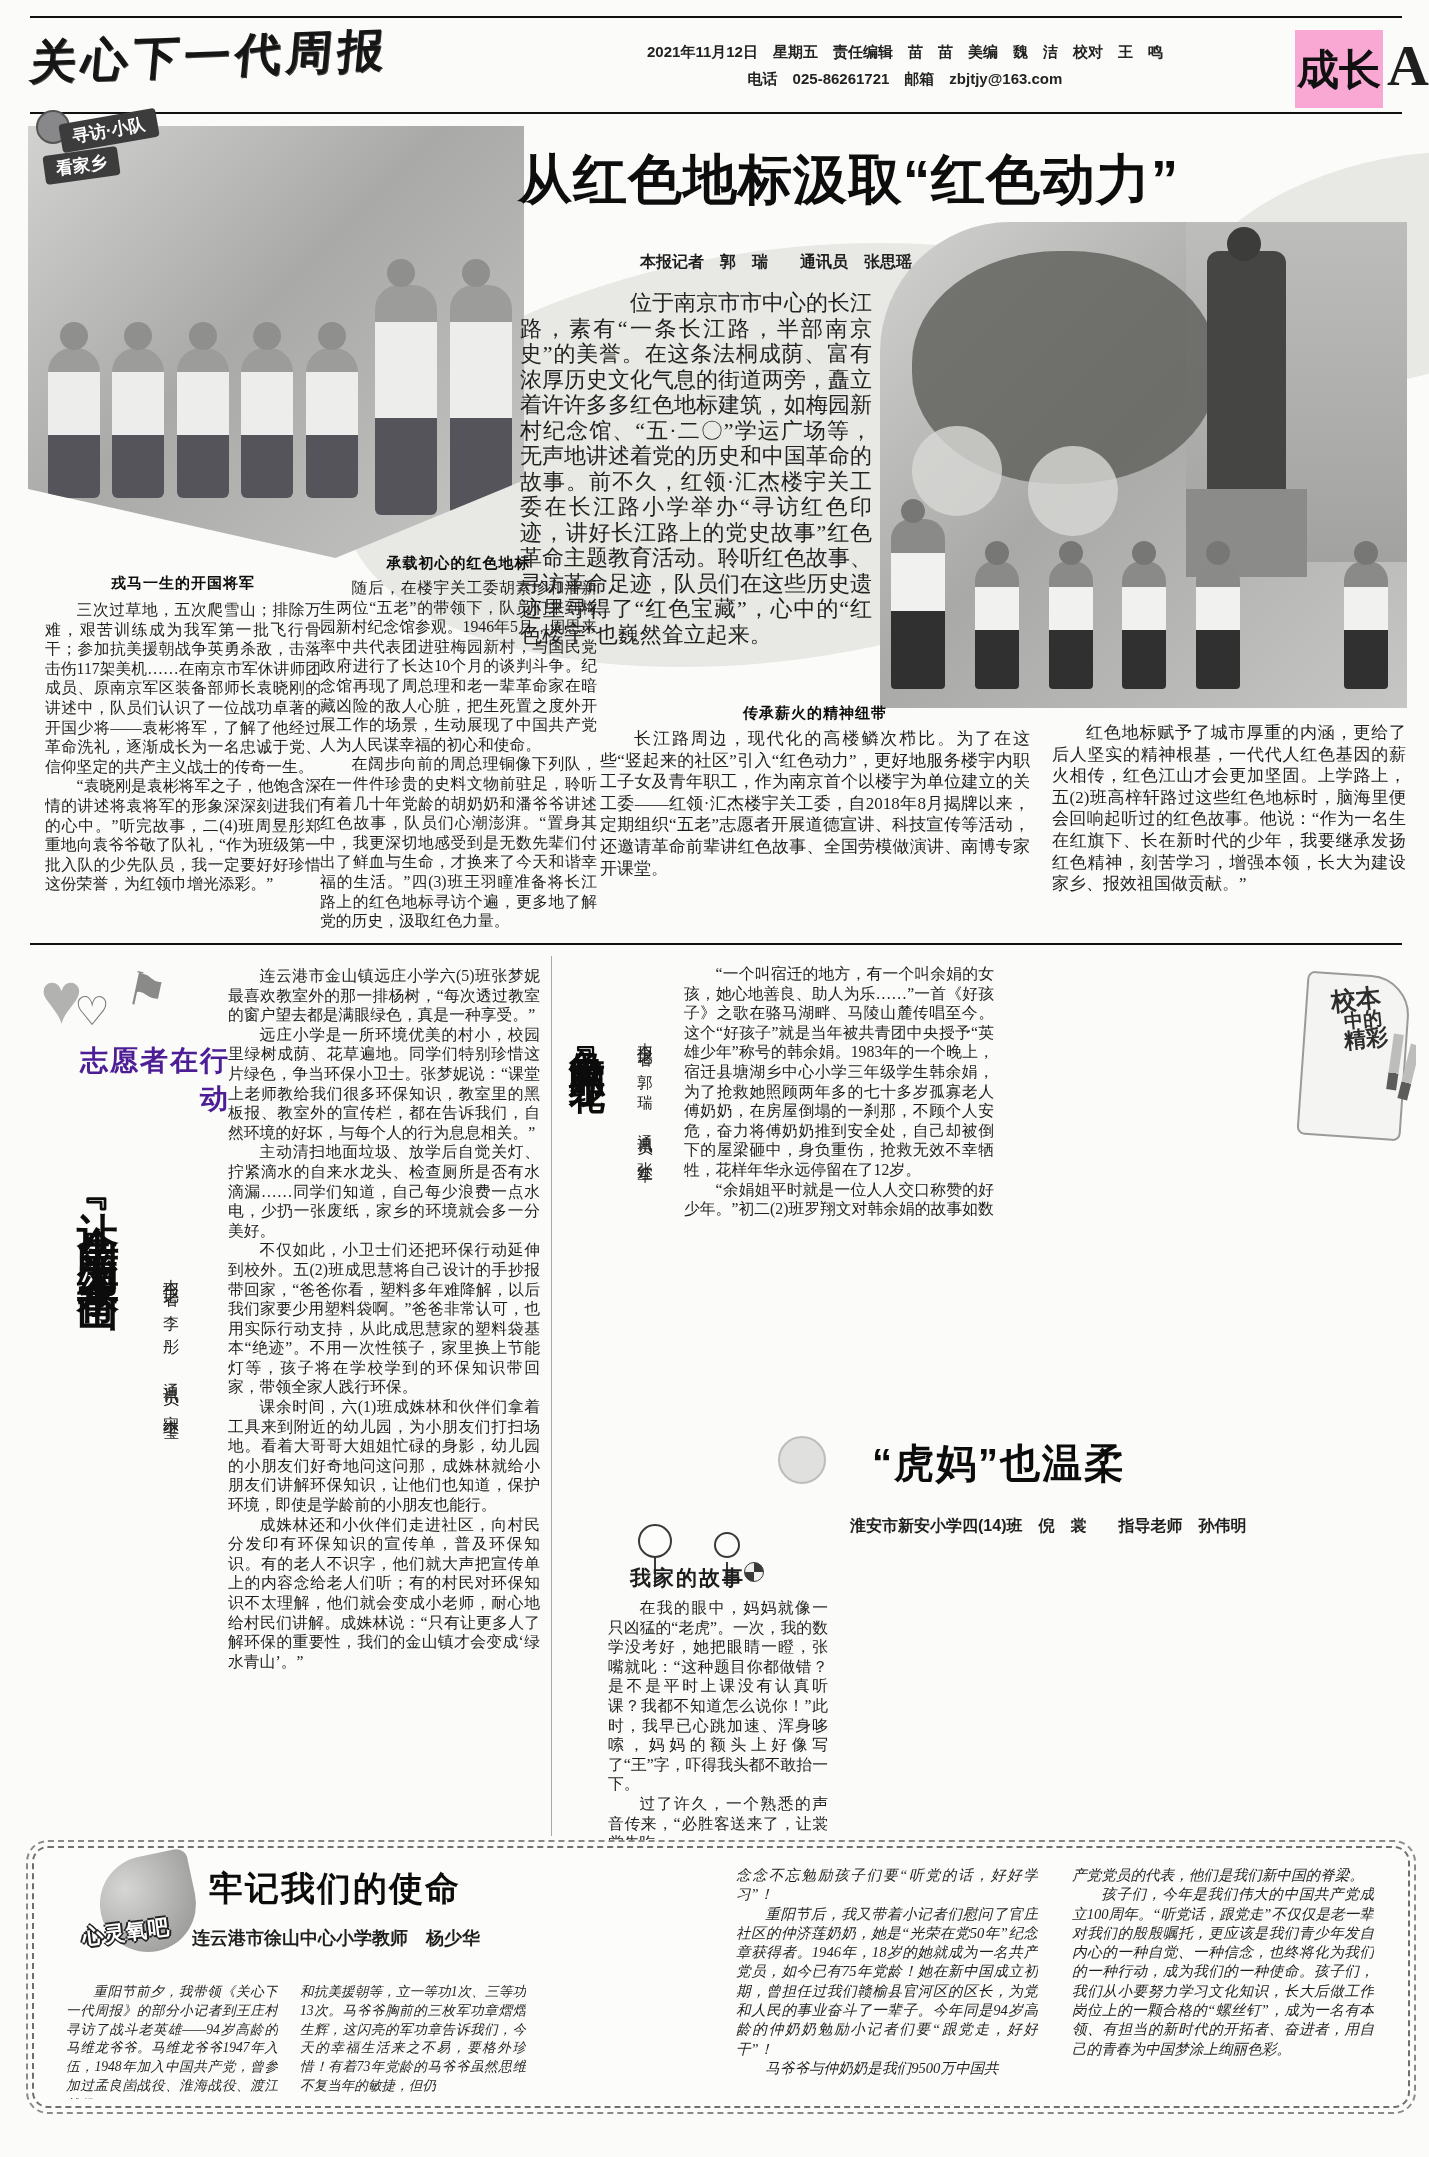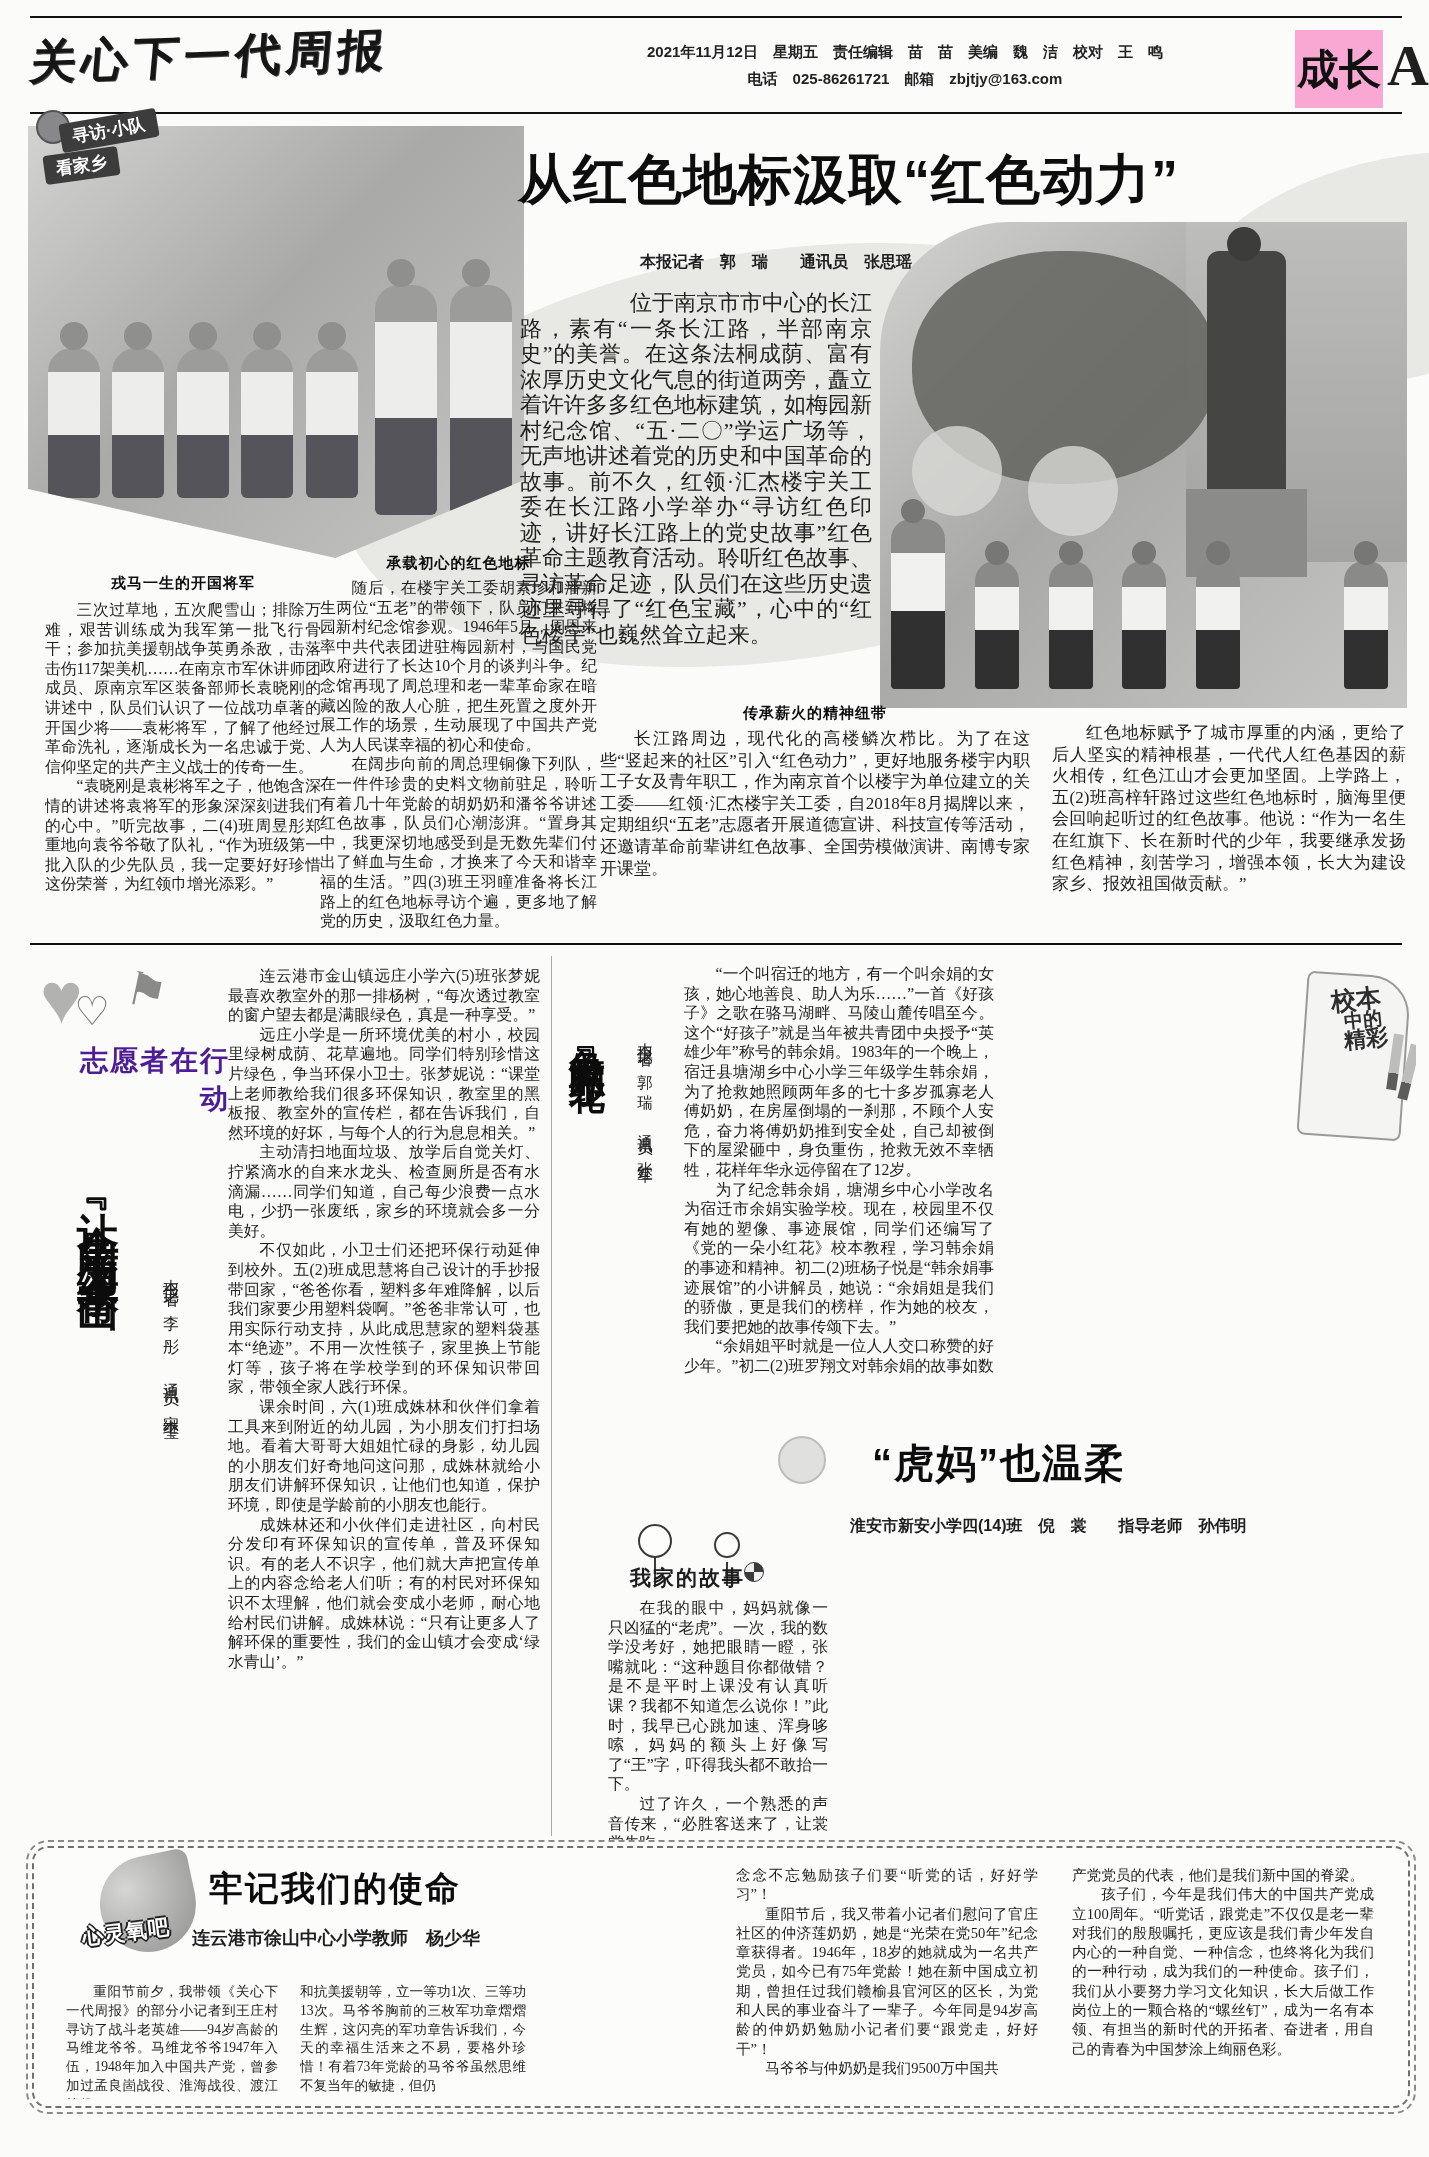--- a/index.html
+++ b/index.html
@@ -96,21 +96,21 @@
   .leaf{left:82px;top:1856px;width:140px;height:120px;z-index:2;}
   .leaf-shape{position:absolute;left:18px;top:0;width:96px;height:96px;background:
               radial-gradient(circle at 30% 30%,#d6d6d4,#8f8f8d);border-radius:76% 18% 76% 76%;
               transform:rotate(-12deg);}
   .leaf-label{position:absolute;left:0px;top:62px;font-size:21px;font-weight:900;letter-spacing:1px;
               color:#fff;transform:rotate(-7deg);
               text-shadow:-2px 0 #222,2px 0 #222,0 -2px #222,0 2px #222,1px 1px 0 #222;}
   .mission-headline{left:190px;top:1866px;width:290px;text-align:center;font-size:34px;font-weight:900;
                     letter-spacing:2px;color:#0c0c0c;z-index:2;}
   .mission-author{left:186px;top:1926px;width:300px;text-align:center;font-size:18px;font-weight:700;z-index:2;}
-  .kai{font-family:"Liberation Serif","DejaVu Serif",serif;}
+  .kai{font-family:"Liberation Serif","DejaVu Serif",serif;font-style:italic;}
   .m-small{font-size:13.6px;line-height:18.8px;}
   .m-big{font-size:14.6px;line-height:19.3px;}
 </style>
 </head>
 <body>
 
 <div class="page">
 
   <div class="abs rule" style="left:30px;top:16px;width:1372px;height:2px;"></div>
   <div class="abs masthead">关心下一代周报</div>
@@ -198,21 +198,20 @@
       <p>课余时间，六(1)班成姝林和伙伴们拿着工具来到附近的幼儿园，为小朋友们打扫场地。看着大哥哥大姐姐忙碌的身影，幼儿园的小朋友们好奇地问这问那，成姝林就给小朋友们讲解环保知识，让他们也知道，保护环境，即使是学龄前的小朋友也能行。</p>
       <p>成姝林还和小伙伴们走进社区，向村民分发印有环保知识的宣传单，普及环保知识。有的老人不识字，他们就大声把宣传单上的内容念给老人们听；有的村民对环保知识不太理解，他们就会变成小老师，耐心地给村民们讲解。成姝林说：“只有让更多人了解环保的重要性，我们的金山镇才会变成‘绿水青山’。”</p>
     </div>
 
   <div class="abs vline" style="left:551px;top:956px;width:1px;height:880px;"></div>
 
   <div class="abs vtext rf-headline sans">争做党的『小红花』</div>
   <div class="abs vtext rf-byline">本报记者　郭　瑞　　通讯员　张红军</div>
   <div class="abs col body-a" style="left:684px;top:964px;width:310px;height:448px;">
       <p>“一个叫宿迁的地方，有一个叫余娟的女孩，她心地善良、助人为乐……”一首《好孩子》之歌在骆马湖畔、马陵山麓传唱至今。这个“好孩子”就是当年被共青团中央授予“英雄少年”称号的韩余娟。1983年的一个晚上，宿迁县塘湖乡中心小学三年级学生韩余娟，为了抢救她照顾两年多的七十多岁孤寡老人傅奶奶，在房屋倒塌的一刹那，不顾个人安危，奋力将傅奶奶推到安全处，自己却被倒下的屋梁砸中，身负重伤，抢救无效不幸牺牲，花样年华永远停留在了12岁。</p>
-      <p>为了纪念韩余娟，塘湖乡中心小学改名为宿迁市余娟实验学校。现在，校园里不仅有她的塑像、事迹展馆，同学们还编写了《党的一朵小红花》校本教程，学习韩余娟的事迹和精神。初二(2)班杨子悦是“韩余娟事迹展馆”的小讲解员，她说：“余娟姐是我们的骄傲，更是我们的榜样，作为她的校友，我们要把她的故事传颂下去。”</p>
       <p>“余娟姐平时就是一位人人交口称赞的好少年。”初二(2)班罗翔文对韩余娟的故事如数</p>
     </div>
   <div class="abs col body-a cont" style="left:1012px;top:964px;width:404px;height:494px;">
     <span class="textbook-badge">
       <span class="tb-page"></span>
       <span class="pencil pen1"></span>
       <span class="pencil pen2"></span>
       <span class="tb-line tb1 sans">校本</span>
       <span class="tb-line tb2 sans">中的</span>
       <span class="tb-line tb3 sans">精彩</span>

